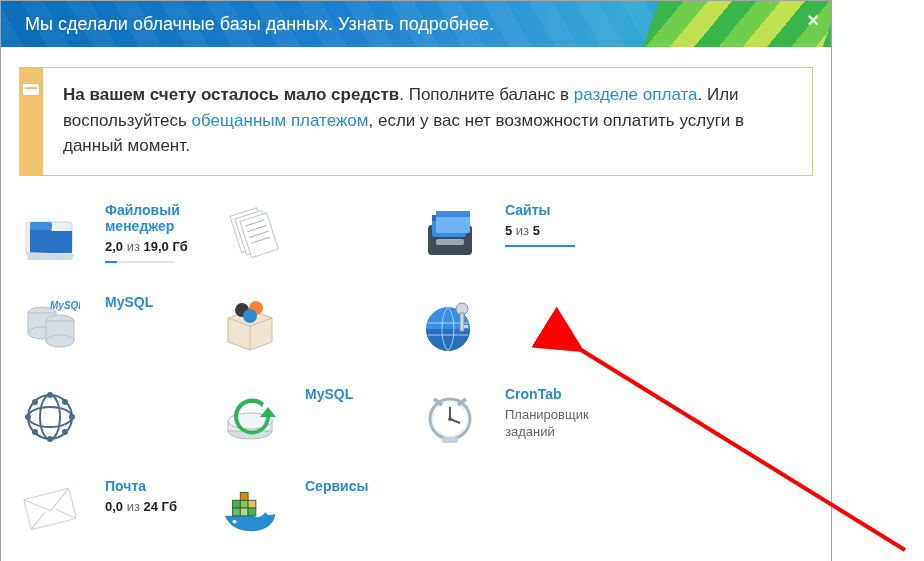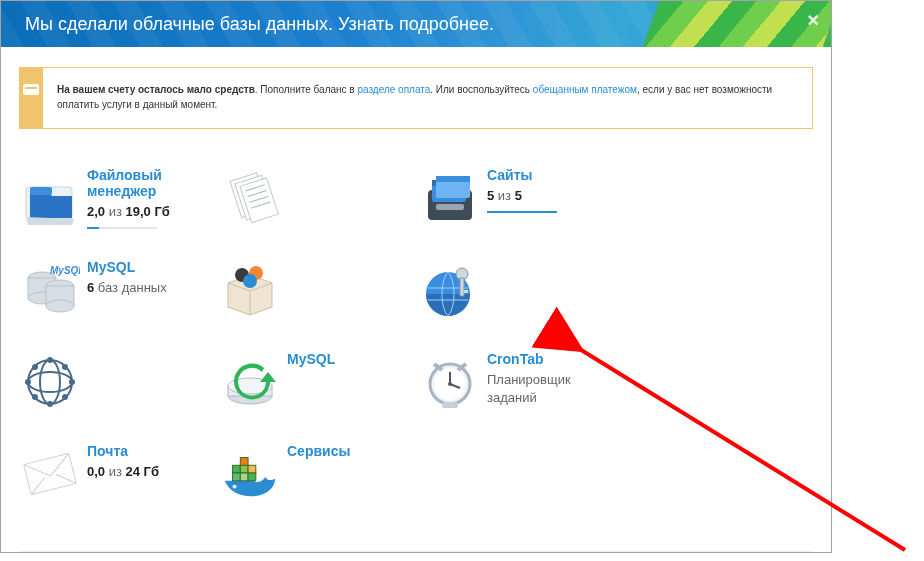--- a/index.html
+++ b/index.html
@@ -3,27 +3,27 @@
 <meta charset="utf-8">
 <style>
 html,body{margin:0;padding:0;font-family:"Segoe UI",Arial,sans-serif;background:#fff;color:#333;font-size:14px}
 body{width:924px;height:561px;position:relative;overflow:hidden}
 .page{border:1px solid #a3a3a3;margin:0;padding:0;width:830px}
 .banner{position:relative;height:46px;display:flex;align-items:center;padding:0 24px;color:#fff;font-size:18px;background:linear-gradient(90deg,#0a6db8 0%,#1c7fcf 40%,#2e94d6 60%,#35a6d5 75%,#1e9ad0 90%,#39b54a 100%);overflow:hidden}
 .banner::before{content:"";position:absolute;inset:0;background:repeating-linear-gradient(60deg,rgba(255,255,255,0.05) 0 20px,rgba(255,255,255,0) 20px 40px)}
 .banner .close{position:absolute;right:12px;top:8px;color:#fff;cursor:pointer;font-size:20px;font-weight:bold;opacity:.9;z-index:2}
 .banner .green-stripes{position:absolute;right:0;top:0;bottom:0;width:180px;background:repeating-linear-gradient(115deg,#39b54a 0 22px,#6fcf4d 22px 44px,#c1e04f 44px 66px);transform:skewX(-20deg);transform-origin:right}
 .banner span{position:relative;z-index:2}
-.notice{margin:20px 18px 12px 18px;border:1px solid #f0c36d;border-left:24px solid #f0c36d;background:#fff;padding:14px 20px 16px 14px;font-size:10px;line-height:1.5;position:relative}
+.notice{margin:20px 18px 0 18px;border:1px solid #f0c36d;border-left:24px solid #f0c36d;background:#fff;padding:14px 20px 16px 20px;font-size:17px;line-height:1.5;position:relative}
 .notice .card-slot{position:absolute;left:-20px;top:16px;width:16px;height:11px;background:#fff;border-radius:2px}
 .notice .card-slot::after{content:"";position:absolute;left:2px;top:3px;width:12px;height:2px;background:#f0c36d}
 .notice b{font-weight:700;color:#333}
 .notice a{color:#2a8dd4;text-decoration:none}
 .tiles{display:flex;flex-wrap:wrap;gap:0;padding:18px 18px 24px 18px}
-.tile{width:200px;display:flex;gap:6px;padding:8px 0 22px 0}
+.tile{width:200px;display:flex;gap:24px;padding:8px 0 22px 0}
 .tile .ic{width:62px;height:62px;flex:0 0 62px;display:flex;align-items:center;justify-content:center}
 .tile .body{flex:1}
 .tile .title{color:#2a8dd4;font-weight:600;text-decoration:none;display:inline-block;margin-bottom:4px;font-size:14px}
 .tile .sub{color:#666;font-size:13px;line-height:1.35}
 .metric b{color:#222;font-weight:700}
 .progress{height:2px;background:#e5e5e5;margin-top:6px;position:relative;width:70px}
 .progress>span{position:absolute;left:0;top:0;bottom:0;background:#2a8dd4}
 .arrow{position:absolute;pointer-events:none}
 svg{display:block}
 .sep{border-top:1px solid #eee;margin:0 18px}
@@ -113,23 +113,20 @@
               <ellipse cx="22" cy="38" rx="14" ry="6"></ellipse>
             <ellipse cx="40" cy="26" rx="14" ry="6"></ellipse>
               <rect x="26" y="26" width="28" height="20"></rect>
               <ellipse cx="40" cy="46" rx="14" ry="6"></ellipse>
           </g>
           <text x="30" y="14" font-size="10" fill="#3b8de0" font-style="italic" font-weight="bold">MySQL</text>
         </svg>
       </div>
       <div class="body">
         <a class="title">MySQL</a>
-        <div class="sub metric">
-          <b>6</b><span> баз данных</span>
-        </div>
       </div>
     </div>
 
     <div class="tile">
       <div class="ic">
         <svg width="60" height="62" viewBox="0 0 60 62">
           <path d="M8 24l22-8 22 8v24l-22 8-22-8z" fill="#efe4d2" stroke="#cbbfa6"></path>
           <path d="M8 24l22 8 22-8M30 32v24" stroke="#cbbfa6" fill="none"></path>
           <circle cx="22" cy="16" r="7" fill="#3b3b3b"></circle>
             <circle cx="36" cy="14" r="7" fill="#f58634"></circle>

